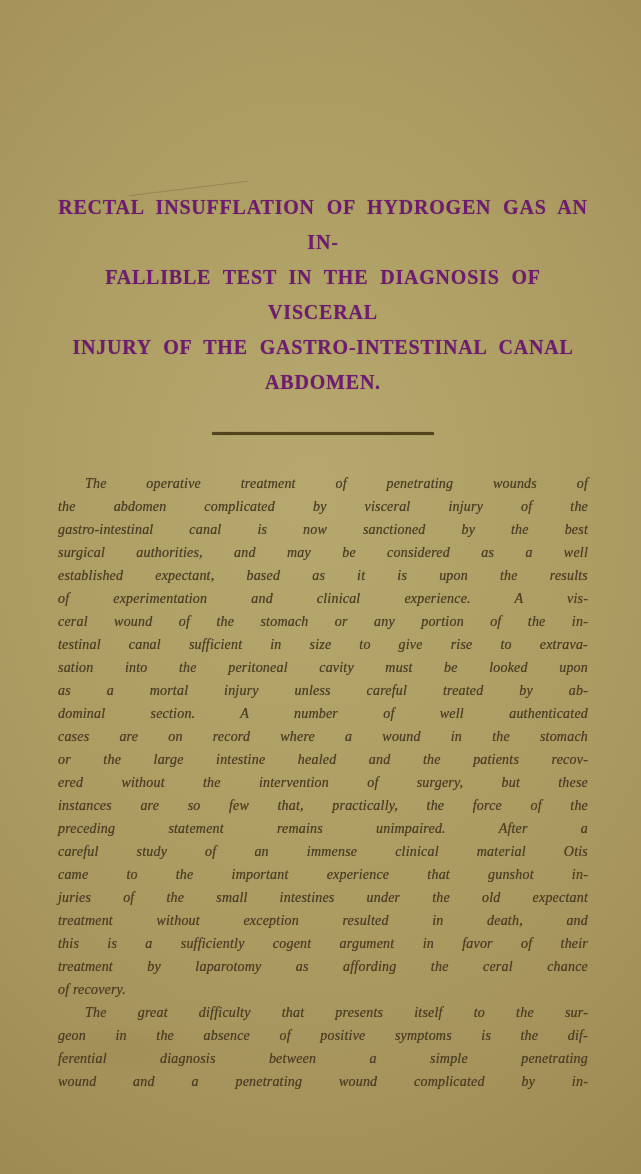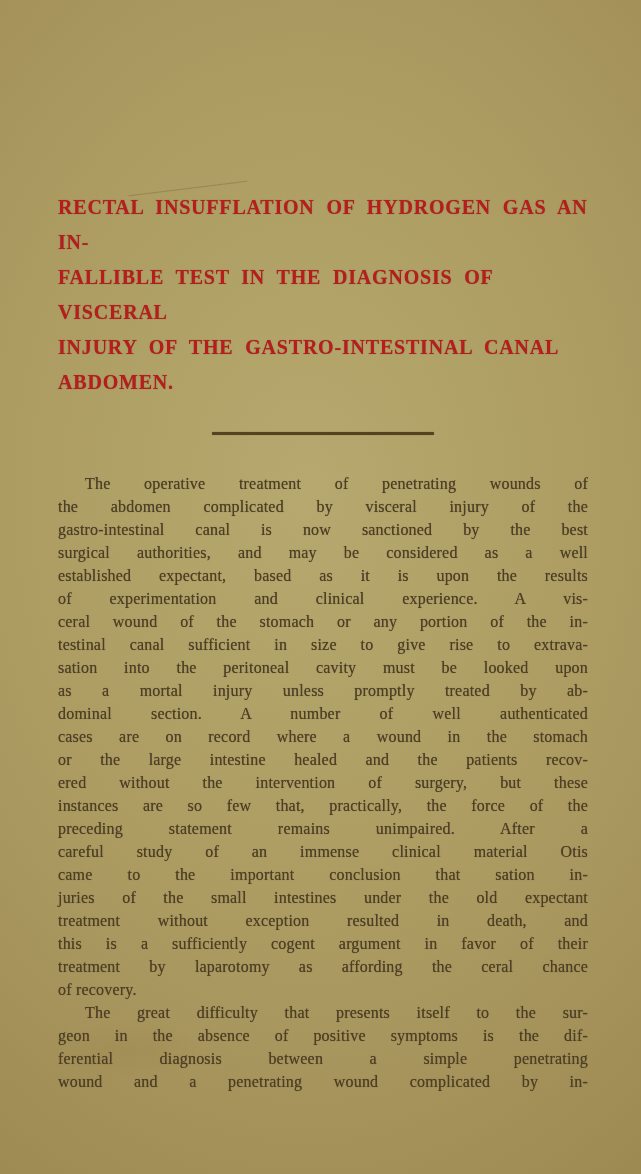--- a/index.html
+++ b/index.html
@@ -45,42 +45,44 @@
   }
   .content {
     position: absolute;
     left: 58px;
     top: 0;
     width: 530px;
     color: #4d3e25;
   }
   .title-block {
     margin-top: 190px;
+    text-align: center;
     font-weight: bold;
     font-size: 20px;
     line-height: 35px;
     letter-spacing: 0.8px;
     word-spacing: 6px;
-    color: #b91c1c;
+    color: #701a75;
     text-shadow: 0 0 1px rgba(70,55,30,0.55);
   }
   .rule {
     margin: 32px auto 0 auto;
     width: 222px;
     height: 3px;
     background: #54431f;
     border-radius: 1px;
     box-shadow: 0 0 1px rgba(60,45,20,0.6);
   }
   .body-block {
     margin-top: 37px;
-    font-size: 16px;
+    font-size: 14px;
     line-height: 23px;
     letter-spacing: 0.2px;
     text-shadow: 0 0 0.7px rgba(70,55,30,0.7);
+    font-style: italic;
   }
   .line {
     text-align: justify;
     text-align-last: justify;
     white-space: normal;
   }
   .line.first {
     text-indent: 27px;
   }
   .line.last-short {
@@ -110,29 +112,29 @@
     <div>
         <div class="line first">The operative treatment of penetrating wounds of</div>
         <div class="line">the abdomen complicated by visceral injury of the</div>
         <div class="line">gastro-intestinal canal is now sanctioned by the best</div>
         <div class="line">surgical authorities, and may be considered as a well</div>
         <div class="line">established expectant, based as it is upon the results</div>
         <div class="line">of experimentation and clinical experience.  A vis-</div>
         <div class="line">ceral wound of the stomach or any portion of the in-</div>
         <div class="line">testinal canal sufficient in size to give rise to extrava-</div>
         <div class="line">sation into the peritoneal cavity must be looked upon</div>
-        <div class="line">as a mortal injury unless promptly treated by ab-</div>
+        <div class="line">as a mortal injury unless careful treated by ab-</div>
         <div class="line">dominal section.  A number of well authenticated</div>
         <div class="line">cases are on record where a wound in the stomach</div>
         <div class="line">or the large intestine healed and the patients recov-</div>
         <div class="line">ered without the intervention of surgery, but these</div>
         <div class="line">instances are so few that, practically, the force of the</div>
         <div class="line">preceding statement remains unimpaired.  After a</div>
         <div class="line">careful study of an immense clinical material Otis</div>
-        <div class="line">came to the important conclusion that sation in-</div>
+        <div class="line">came to the important experience that gunshot in-</div>
         <div class="line">juries of the small intestines under the old expectant</div>
         <div class="line">treatment without exception resulted in death, and</div>
         <div class="line">this is a sufficiently cogent argument in favor of their</div>
         <div class="line">treatment by laparotomy as affording the ceral chance</div>
         <div class="line last-short">of recovery.</div>
       </div>
     <div>
         <div class="line first">The great difficulty that presents itself to the sur-</div>
         <div class="line">geon in the absence of positive symptoms is the dif-</div>
         <div class="line">ferential diagnosis between a simple penetrating</div>

